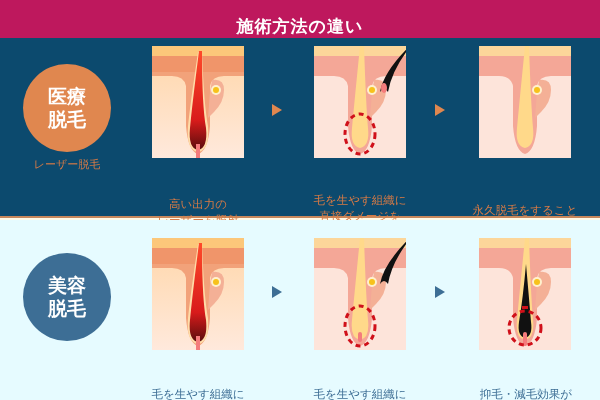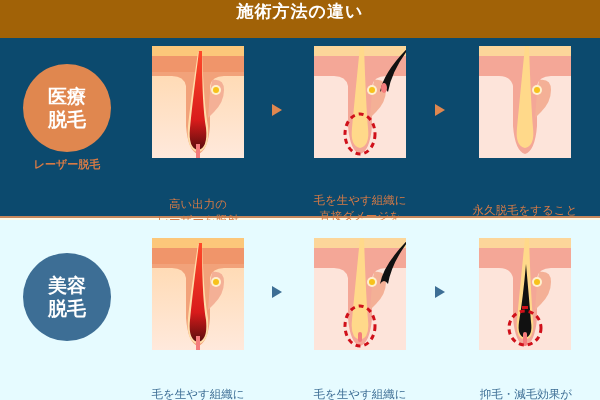--- a/index.html
+++ b/index.html
@@ -1,24 +1,24 @@
 <!DOCTYPE html>
 <html><head>
 <meta charset="utf-8">
 <style>
   * { box-sizing: border-box; margin: 0; padding: 0; }
   body { width: 600px; height: 400px; overflow: hidden; font-family: "DejaVu Sans", "Liberation Sans", sans-serif; background: #fffbe8; }
-  .header { position: absolute; left: 0; top: 0; width: 600px; height: 38px; background: #a16207; display: flex; align-items: flex-start; justify-content: center; }
+  .header { position: absolute; left: 0; top: 0; width: 600px; height: 38px; background: #be185d; display: flex; align-items: flex-end; justify-content: center; }
   .header span { color: #fff; font-size: 17px; font-weight: bold; letter-spacing: 1px; }
   .section { position: absolute; left: 0; width: 600px; }
   .sec-top { top: 38px; height: 180px; background: #0c4a6e; border-bottom: 2px solid #c8885c; }
   .sec-bot { top: 220px; height: 180px; background: #e6fbff; }
   .circle { position: absolute; left: 23px; width: 88px; height: 88px; border-radius: 50%; display: flex; align-items: center; justify-content: center; text-align: center; color: #fff; font-weight: bold; font-size: 19px; line-height: 23px; }
   .circle span { display: block; width: 44px; }
-  .sublabel { position: absolute; left: 0; width: 134px; text-align: center; font-size: 11px; font-weight: bold; }
+  .sublabel { position: absolute; left: 0; width: 134px; text-align: center; font-size: 11px; font-weight: normal; }
   .panel { position: absolute; width: 92px; height: 112px; }
   .caption { position: absolute; text-align: center; font-size: 11.5px; line-height: 16px; white-space: pre-line; margin-top: 32px; }
   .arrow { position: absolute; width: 0; height: 0; border-top: 6px solid transparent; border-bottom: 6px solid transparent; border-left: 10px solid; }
 </style>
 </head>
 <body>
 
 <svg width="0" height="0" style="position:absolute">
   <defs>
     <linearGradient id="laserGrad" x1="0" y1="0" x2="0" y2="1">

